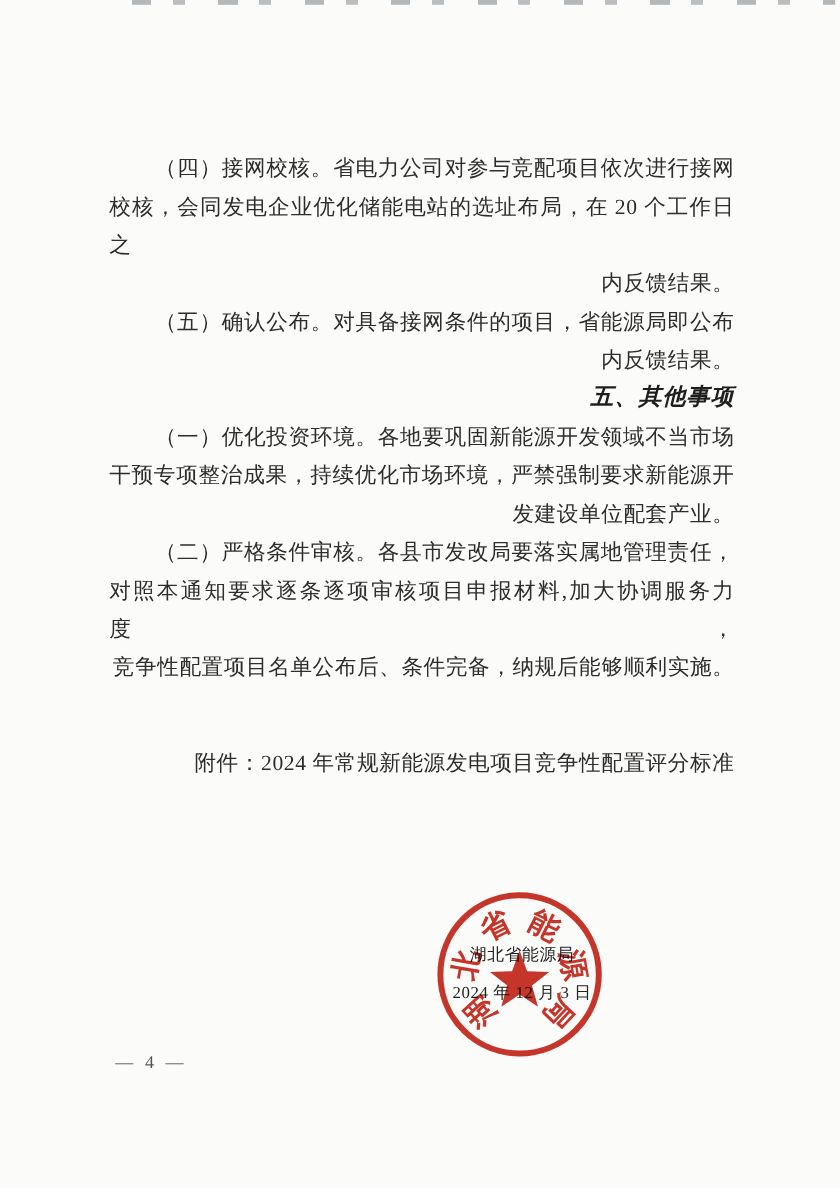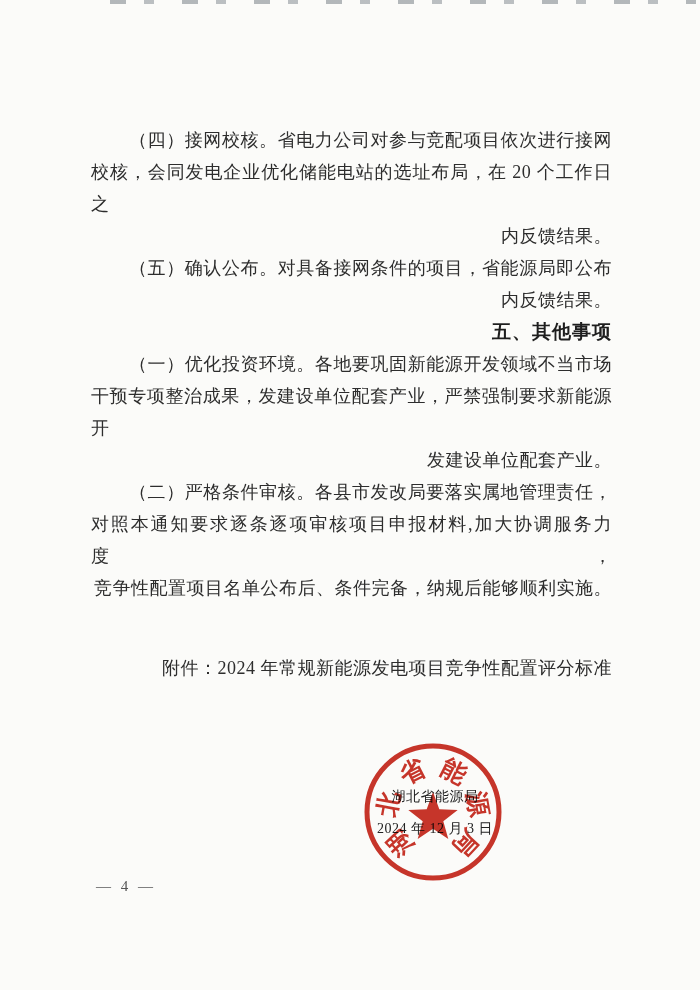--- a/index.html
+++ b/index.html
@@ -50,20 +50,21 @@
   .jl {               
     text-align: right;
   }
   .indent { text-indent: 38px; }
   .heading {
     font-family: "Liberation Sans", sans-serif;
     font-weight: bold;
     color: #1e1e1e;
     font-size: 19px;
     letter-spacing: 1px;
+    font-style: italic;
   }
   .attachment { margin-top: 48px; }
   .signature {
     position: absolute;
     left: 335px;
     top: 781px;
     width: 200px;
     text-align: center;
     color: #222;
     font-size: 14px;
@@ -111,21 +112,21 @@
 
     <div>
       <div class="line jf indent">（五）确认公布。对具备接网条件的项目，省能源局即公布</div>
       <div class="line jl">内反馈结果。</div>
     </div>
 
     <div class="line jl indent heading">五、其他事项</div>
 
     <div>
       <div class="line jf indent">（一）优化投资环境。各地要巩固新能源开发领域不当市场</div>
-      <div class="line jf">干预专项整治成果，发建设单位配套产业，严禁强制要求新能源开</div>
+      <div class="line jf">干预专项整治成果，持续优化市场环境，严禁强制要求新能源开</div>
       <div class="line jl">发建设单位配套产业。</div>
     </div>
 
     <div>
       <div class="line jf indent">（二）严格条件审核。各县市发改局要落实属地管理责任，</div>
       <div class="line jf">对照本通知要求逐条逐项审核项目申报材料,加大协调服务力度，</div>
       <div class="line jl">竞争性配置项目名单公布后、条件完备，纳规后能够顺利实施。</div>
     </div>
 
 

